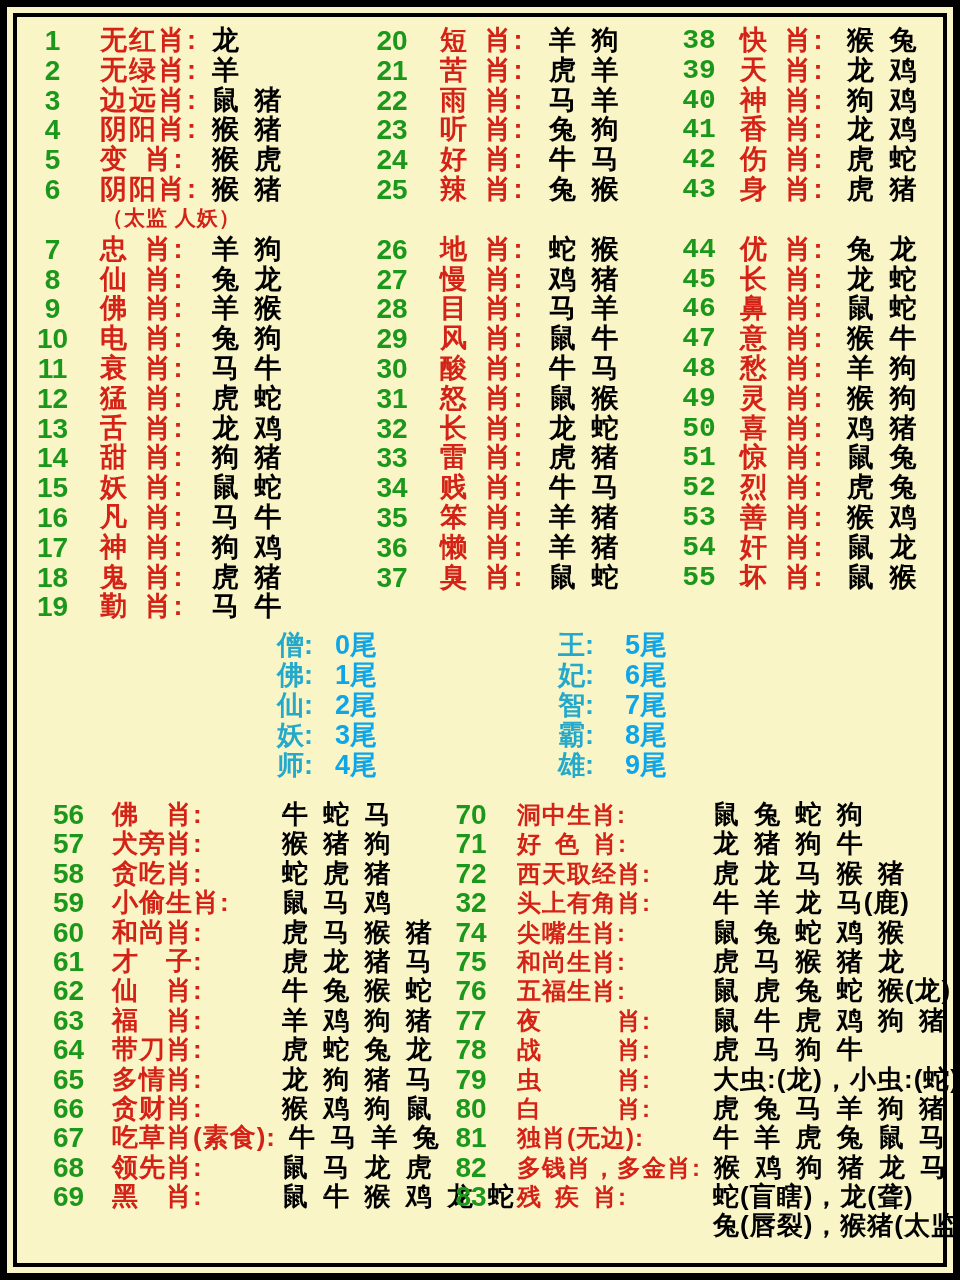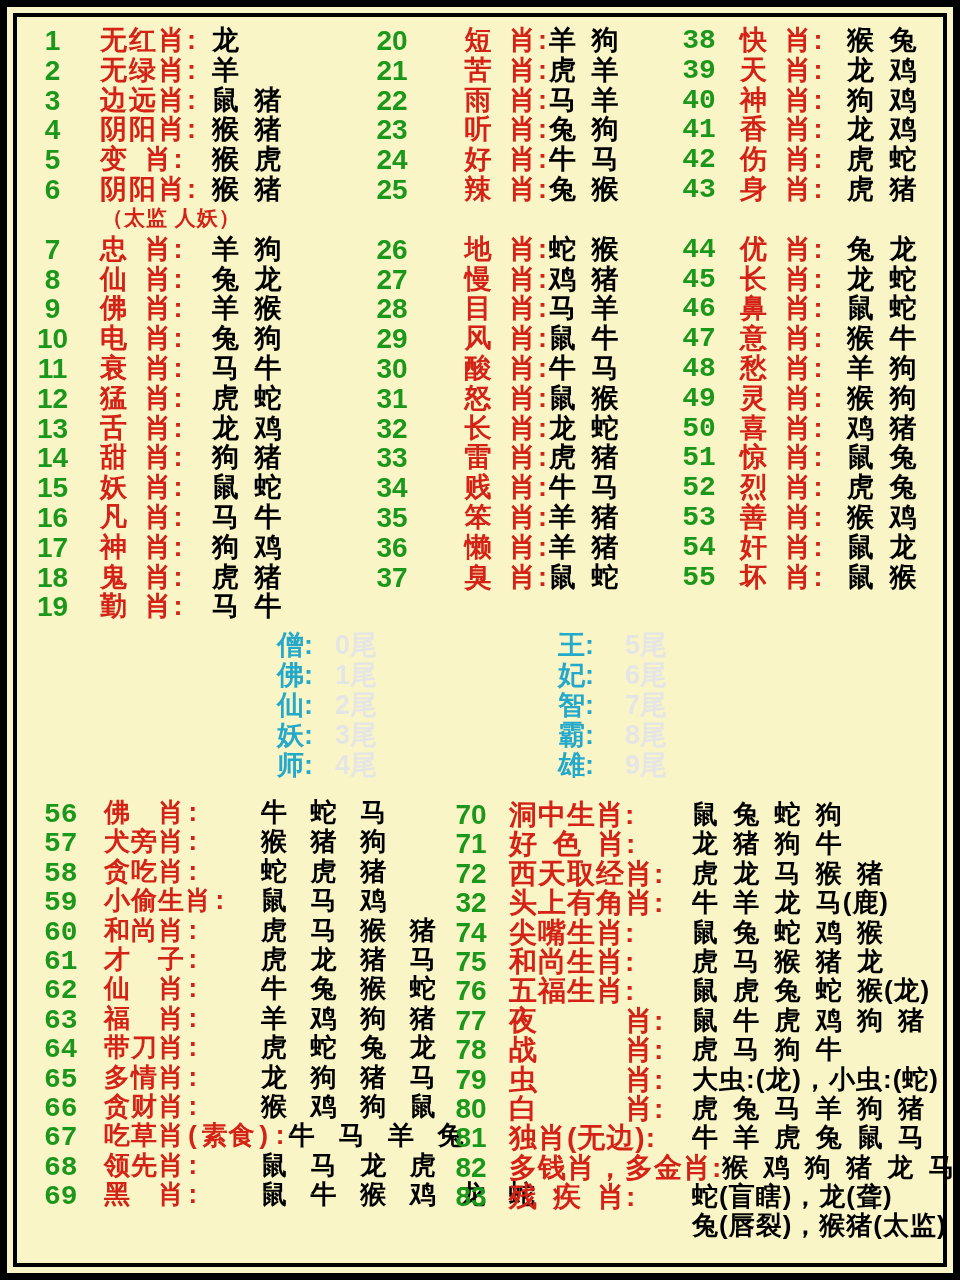--- a/index.html
+++ b/index.html
@@ -15,44 +15,44 @@
 
   .row{display:flex;align-items:flex-start;height:29.8px;line-height:29.8px;white-space:pre;}
   .brow{height:29.4px;line-height:29.4px;}
   .num{color:#1B981B;font-size:28px;text-align:center;flex:none;}
   .label{color:#D42216;font-size:27px;letter-spacing:2px;flex:none;}
   .vwrap{display:flex;flex-direction:column;flex:none;}
   .value{color:#000;font-size:27px;letter-spacing:1px;word-spacing:6px;line-height:inherit;}
 
   
   .c1 .num{width:45px;}  .c1 .label{margin-left:25px;min-width:112px;}
-  .c2 .num{width:44px;margin-left:12px;}  .c2 .label{margin-left:26px;min-width:109px;text-align:right;}
+  .c2 .num{width:44px;margin-left:12px;}  .c2 .label{margin-left:26px;min-width:109px;}
   .c3 .num{width:54px;font-family:Liberation Mono, monospace;}  .c3 .label{margin-left:14px;min-width:107px;}
   #top-c1{left:30px;top:26px;}
   #top-c2{left:358px;top:26px;}
   #top-c3{left:672px;top:26px;}
   .note{height:30px;line-height:26px;color:#D42216;font-size:21px;letter-spacing:1px;padding-left:72px;}
   .spacer{height:30px;}
 
   
   #tails-left{left:277px;top:630px;}
   #tails-right{left:558px;top:630px;}
   .trow{display:flex;height:30px;line-height:30px;white-space:pre;}
   .tlabel{color:#25A9CB;font-size:27px;flex:none;}
   #tails-left .tlabel{min-width:58px;}
   #tails-right .tlabel{min-width:67px;}
-  .tvalue{color:#e5e5e5;font-size:27px;}
+  .tvalue{color:#0ea5e9;font-size:27px;}
 
   
-  #bot-left{left:44px;top:800px;font-family:Liberation Mono, monospace;}
+  #bot-left{left:52px;top:800px;}
   #bot-right{left:455px;top:800px;}
   .bl .num{width:33px;}  .bl .label{margin-left:27px;min-width:157px;letter-spacing:1px;}
-  .br .num{width:32px;}  .br .label{margin-left:22px;min-width:183px;letter-spacing:1px;font-size:28px;line-height:29.4px;}
+  .br .num{width:32px;}  .br .label{margin-left:30px;min-width:183px;letter-spacing:1px;font-size:24px;line-height:29.4px;}
   .bl .label{font-size:26px;line-height:29.4px;}
-  .bl .value,.br .value{font-size:26px;}
+  .bl .value,.br .value{font-size:26px;margin-left:13px;}
 </style>
 </head>
 <body>
 
 <div class="mat"></div>
 <div class="frame"></div>
 
 <div id="top-c1" class="sec c1">
     <div class="row "><span class="num">1</span><span class="label">无红肖:</span><span class="vwrap"><span class="value">龙</span></span></div>
     <div class="row "><span class="num">2</span><span class="label">无绿肖:</span><span class="vwrap"><span class="value">羊</span></span></div>

